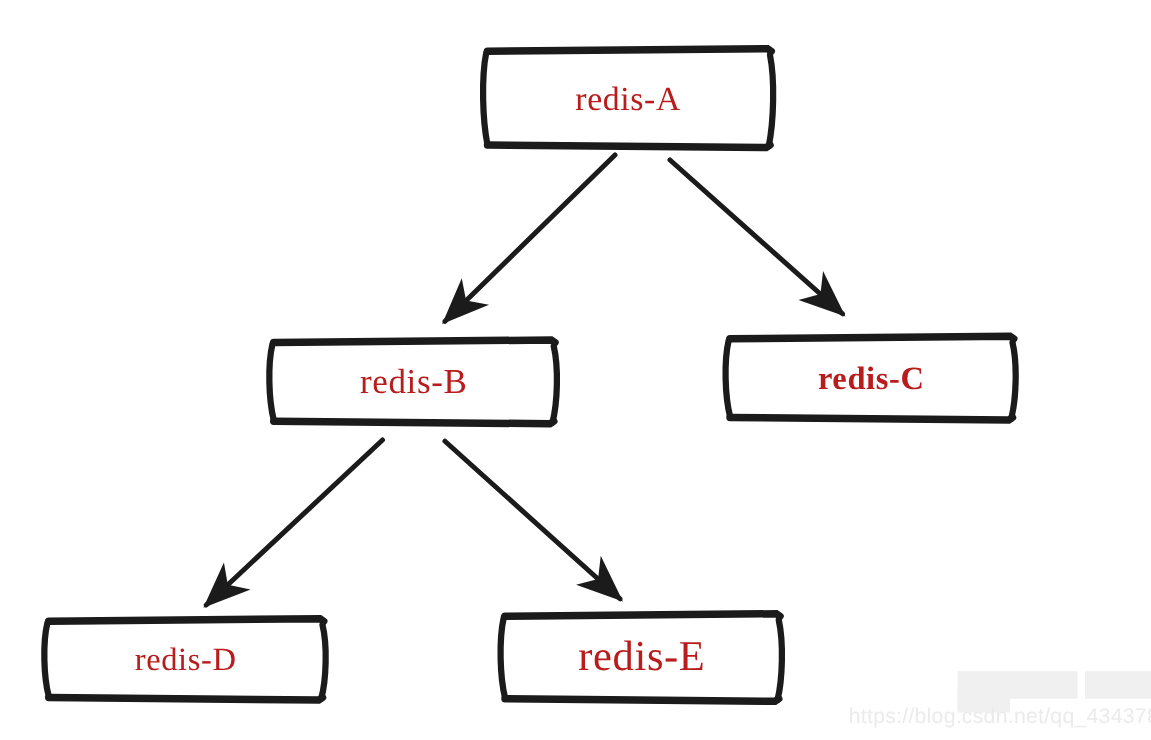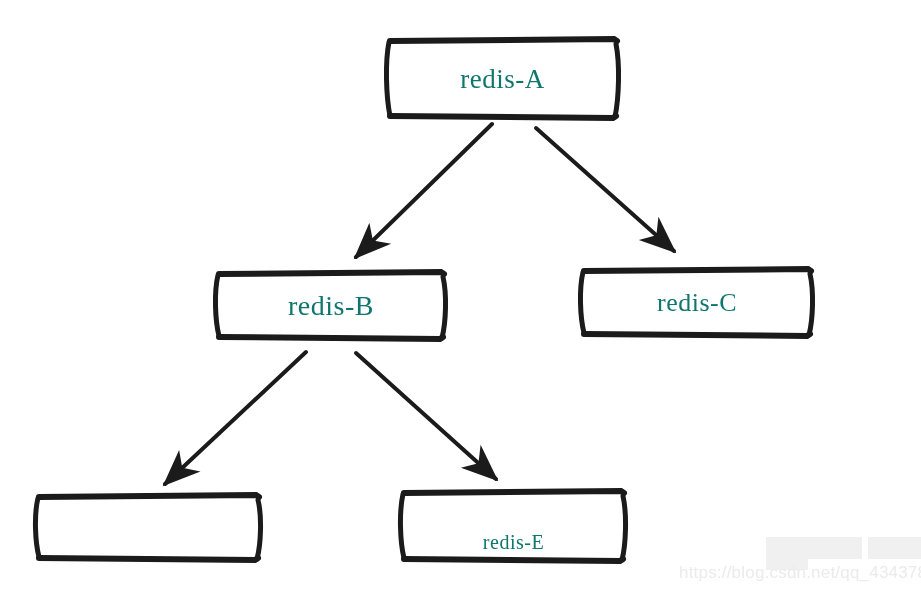--- a/index.html
+++ b/index.html
@@ -23,21 +23,21 @@
     top: 0;
     width: 921px;
     height: 592px;
   }
   .node-label {
     position: absolute;
     display: flex;
     align-items: center;
     justify-content: center;
     font-family: "Liberation Serif", serif;
-    color: #0f766e;
+    color: #b91c1c;
     letter-spacing: 0.5px;
     white-space: nowrap;
     pointer-events: none;
   }
   .watermark {
     position: absolute;
     font-family: "Liberation Sans", sans-serif;
     color: #ebebeb;
     white-space: nowrap;
     letter-spacing: 0.2px;
@@ -106,23 +106,24 @@
     </g>
     <g>
       <path d="M356,353 L496,479" fill="none" stroke="#1b1b1b" stroke-width="4" stroke-linecap="round" marker-end="url(#arrowhead)"></path>
     </g>
   </svg>
 
   <div class="node-label" style="left:388px; top:40px; width:229px; height:78px; font-size:27px;">redis-A</div>
 
   <div class="node-label" style="left:217px; top:273px; width:228px; height:66px; font-size:28px;">redis-B</div>
 
-  <div class="node-label" style="left:582px; top:270px; width:230px; height:66px; font-size:26px;">redis-C</div>
+  <div class="node-label" style="left:582px; top:270px; width:230px; height:66px; font-size:26px;font-weight:bold;">redis-C</div>
 
+  <div class="node-label" style="left:37px; top:496px; width:223px; height:64px; font-size:26px;">redis-D</div>
 
-  <div class="node-label" style="left:402px; top:508px; width:223px; height:68px; font-size:20px;">redis-E</div>
+  <div class="node-label" style="left:402px; top:492px; width:223px; height:68px; font-size:34px;">redis-E</div>
 
   <div class="wm-block" style="left:766px; top:537px; width:96px; height:22px;"></div>
   <div class="wm-block" style="left:868px; top:537px; width:53px; height:22px;"></div>
   <div class="wm-block" style="left:766px; top:552px; width:42px; height:18px;"></div>
   <div class="watermark" style="left:679px; top:563px; font-size:17px;">https://blog.csdn.net/qq_43437874</div>
 
 </div>
 
 </body></html>

